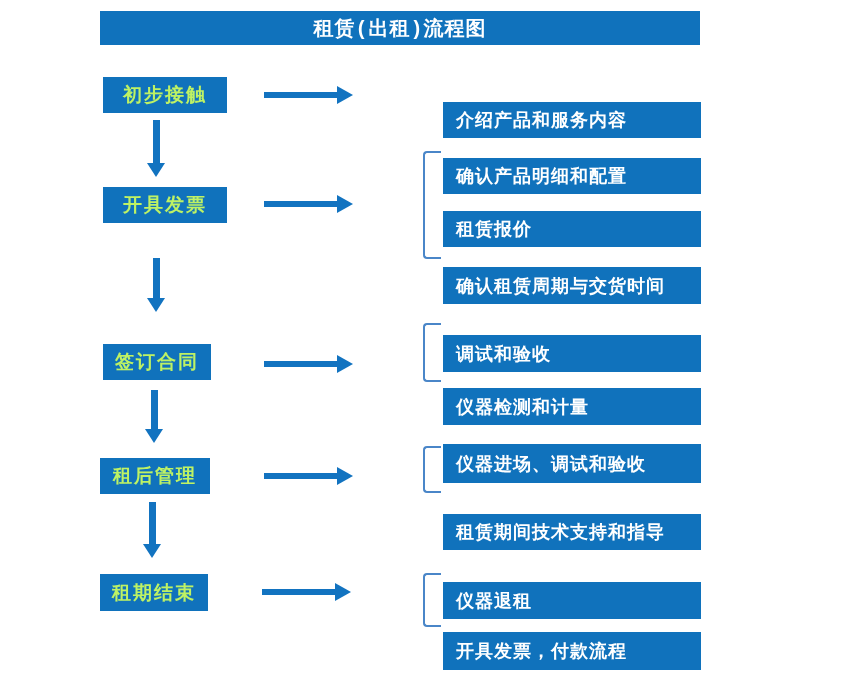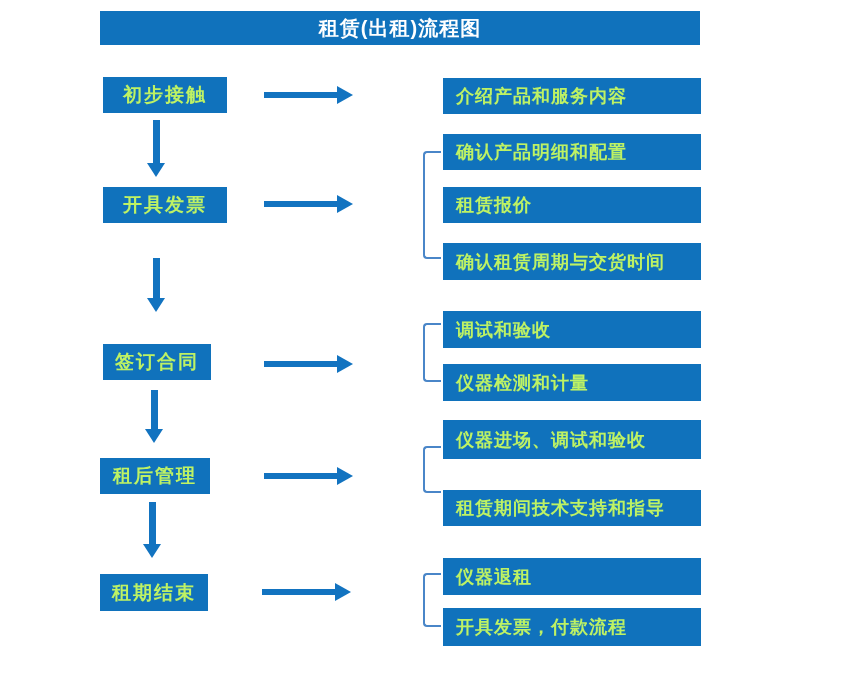--- a/index.html
+++ b/index.html
@@ -1,21 +1,21 @@
 <!DOCTYPE html>
 <html><head>
 <meta charset="utf-8">
 <style>
   html, body { margin: 0; padding: 0; background: #ffffff; }
   .canvas {
     position: relative;
     width: 844px;
     height: 688px;
     background: #ffffff;
-    font-family: Liberation Sans, sans-serif;
+    font-family: Liberation Mono, monospace;
     overflow: hidden;
     border-radius: 7px;
   }
   .title-bar {
     position: absolute;
     left: 100px; top: 11px;
     width: 600px; height: 34px;
     background: #1072BC;
     color: #ffffff;
     font-size: 20px;
@@ -34,28 +34,29 @@
     display: flex;
     align-items: center;
     justify-content: center;
     letter-spacing: 2px;
   }
   .detail-box {
     position: absolute;
     left: 443px;
     width: 258px;
     background: #1072BC;
-    color: #bef264;
+    color: #ffffff;
     font-size: 18px;
     font-weight: bold;
     display: flex;
     align-items: center;
     padding-left: 13px;
     box-sizing: border-box;
     letter-spacing: 1px;
+    margin-top: 24px;
   }
   .h-arrow {
     position: absolute;
     height: 6px;
     width: 74px;
     background: #1273C0;
   }
   .h-arrow::after {
     content: '';
     position: absolute;

